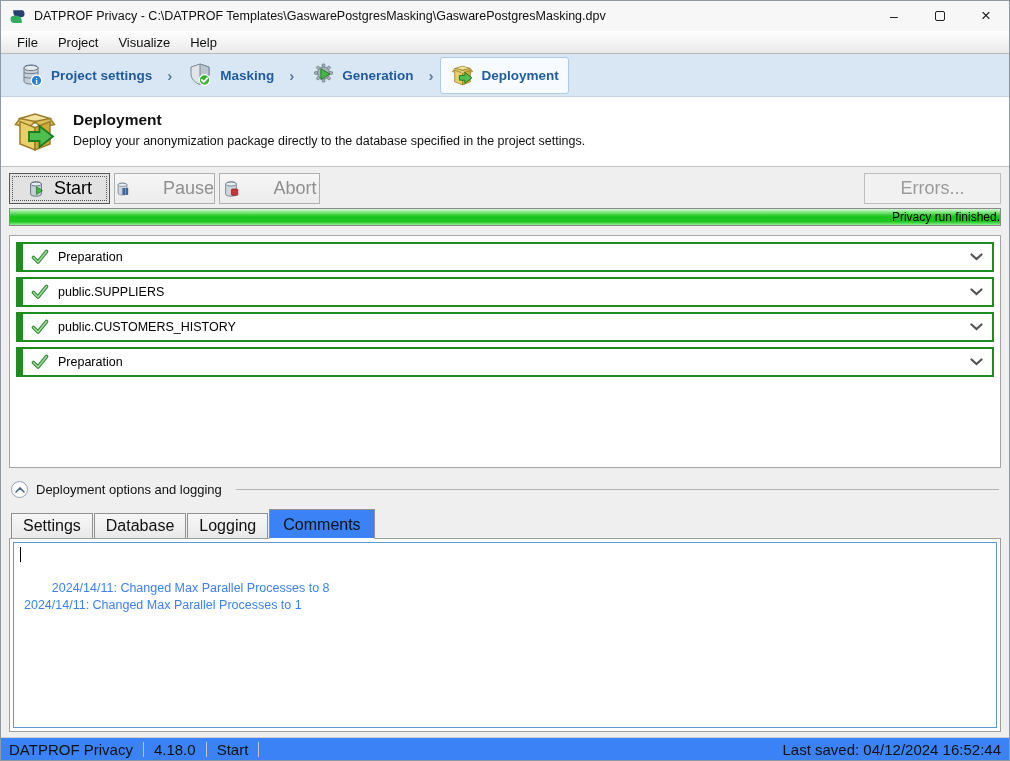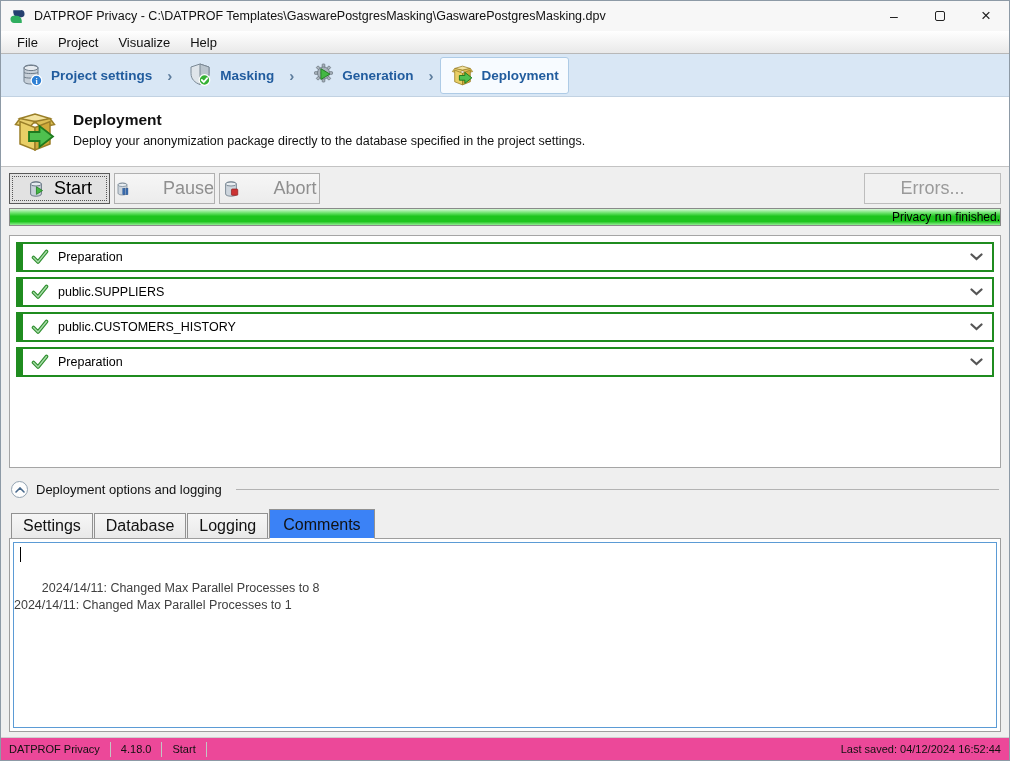--- a/index.html
+++ b/index.html
@@ -73,27 +73,27 @@
   .options-label { font-size:13px; color:#111; white-space:nowrap; }
   .options-rule { flex:1 1 auto; height:1px; background:#b3b3b3; margin-left:6px; margin-right:2px; }
 
   .tabs { margin-top:11px; display:flex; align-items:flex-end; padding-left:2px; flex:0 0 auto; position:relative; z-index:2; }
   .tab { padding:3px 11px 3px 11px; font-size:16px; background:linear-gradient(#f6f6f6,#e9e9e9);
     border:1px solid #919191; border-bottom:none; margin-right:1px; color:#111; }
   .tab.active { background:#3b82f6; padding:6px 13px 4px 13px; margin-bottom:-1px; border-bottom:1px solid #fff; }
 
   .tab-panel { flex:1 1 auto; border:1px solid #9e9e9e; background:#ffffff; padding:3px; min-height:0;
     position:relative; z-index:1; }
-  .comments-box { width:100%; height:100%; border:1px solid #5b9bd5; background:#fff; padding:3px 0;
-    font-size:12.5px; line-height:17px; color:#404040; white-space:pre-wrap; overflow:auto; position:relative; }
+  .comments-box { width:100%; height:100%; border:1px solid #5b9bd5; background:#fff; padding:3px 10px;
+    font-size:12.5px; line-height:17px; color:#3b82f6; white-space:pre-wrap; overflow:auto; position:relative; }
   .caret { position:absolute; left:6px; top:4px; width:1px; height:15px; background:#000; }
 
   
-  .statusbar { height:23px; background:#ec4899; border-top:1px solid #cfcfcf; display:flex; align-items:center;
-    font-size:11px; color:#111; flex:0 0 auto; padding:0 8px; }
+  .statusbar { height:23px; background:#3b82f6; border-top:1px solid #cfcfcf; display:flex; align-items:center;
+    font-size:15px; color:#111; flex:0 0 auto; padding:0 8px; }
   .statusbar .sep { width:1px; height:15px; background:#c4c4c4; margin:0 10px; }
   .statusbar .right { margin-left:auto; display:flex; align-items:center; }
 </style>
 </head>
 <body>
 
 <div class="window">
 
   <div class="titlebar">
     <svg class="logo" viewBox="0 0 16 16">

